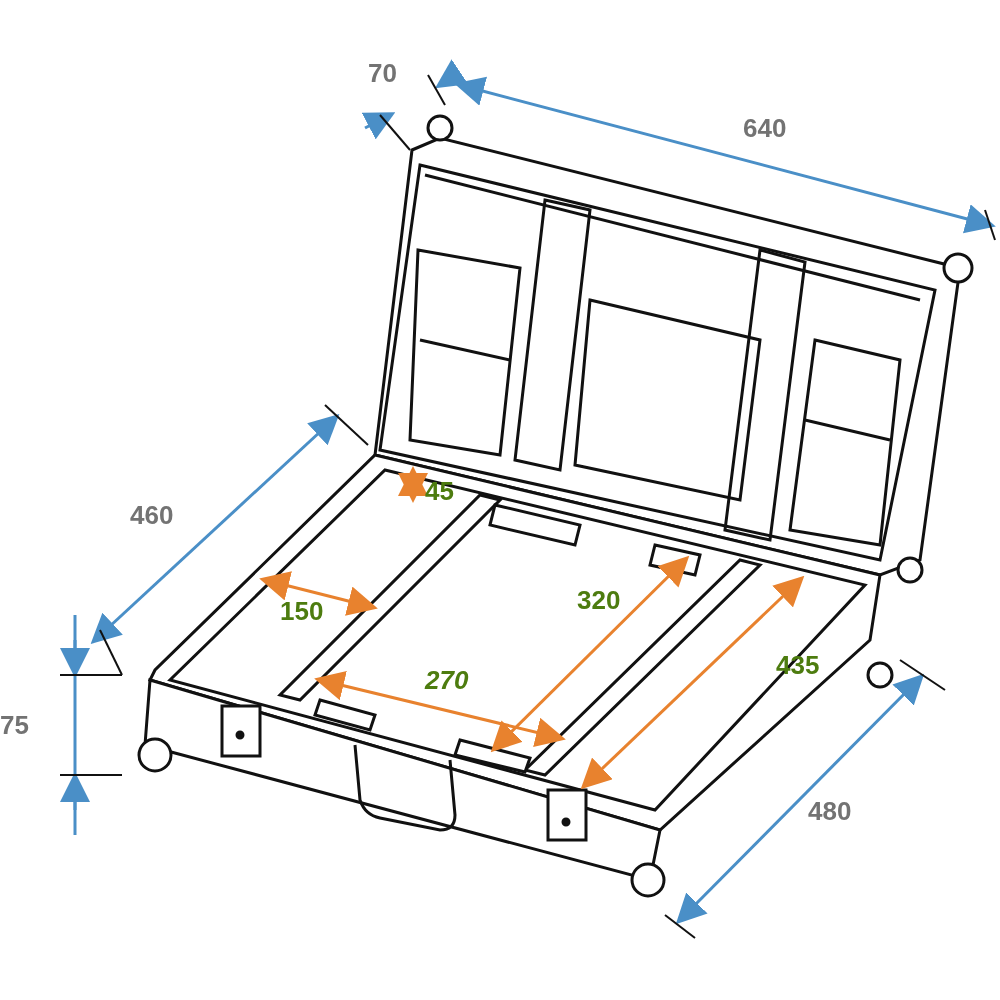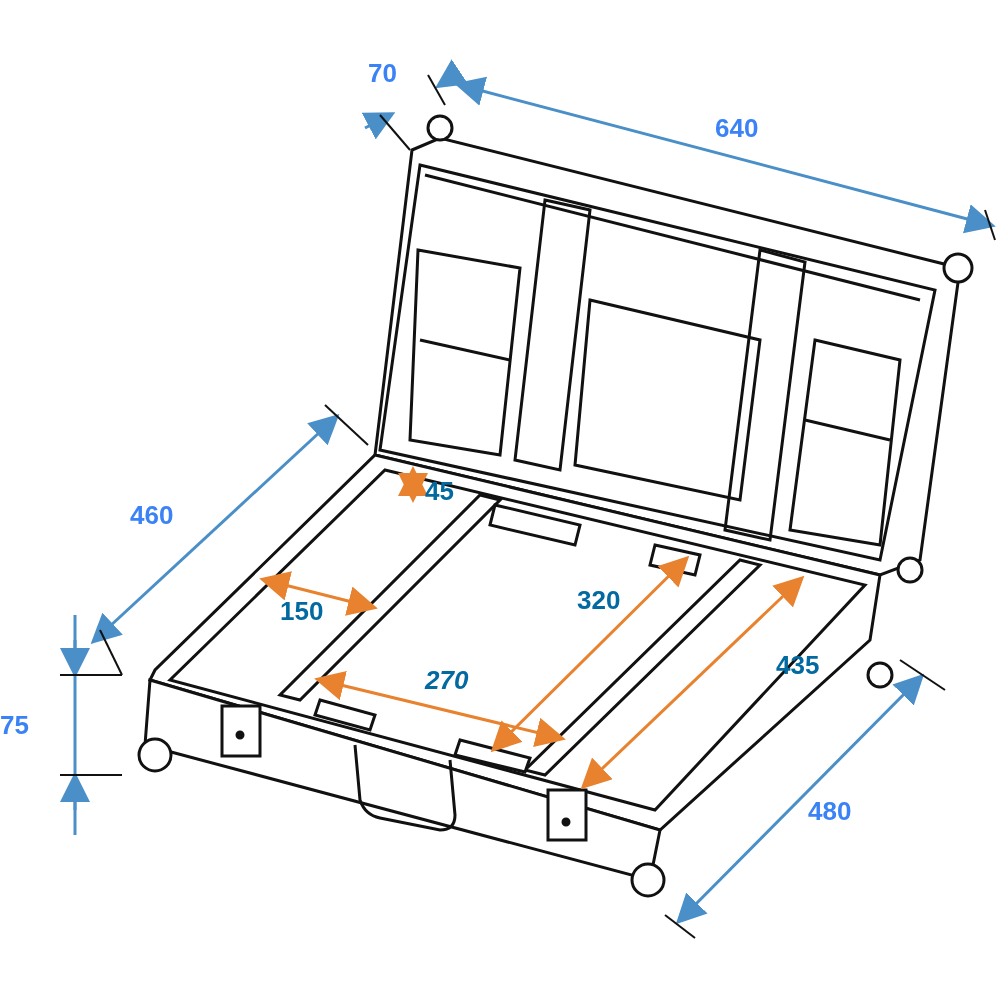--- a/index.html
+++ b/index.html
@@ -1,20 +1,20 @@
 <!DOCTYPE html>
 <html><head>
 <meta charset="utf-8">
 <style>
   html, body { margin:0; padding:0; background:#ffffff; }
   body { width:1000px; height:1000px; position:relative; overflow:hidden; font-family:"Liberation Sans", sans-serif; }
   svg { position:absolute; left:0; top:0; }
   .lbl { position:absolute; font-weight:bold; font-size:26px; font-family:"Liberation Sans", sans-serif; line-height:1; }
-  .blue { color:#3b82f6; }
-  .orange { color:#0369a1; }
+  .blue { color:#737373; }
+  .orange { color:#4d7c0f; }
 </style>
 </head>
 <body>
 
 <svg width="1000" height="1000" viewBox="0 0 1000 1000">
   <defs>
     <marker id="ab" markerWidth="10" markerHeight="10" refX="8" refY="5" orient="auto-start-reverse">
       <path d="M0,0 L10,5 L0,10 z" fill="#4a8fc7"></path>
     </marker>
     <marker id="ao" markerWidth="10" markerHeight="10" refX="8" refY="5" orient="auto-start-reverse">
@@ -88,21 +88,21 @@
   <g stroke="#e8822e" stroke-width="3" fill="none">
     <line x1="413" y1="472" x2="413" y2="497" marker-start="url(#ao)" marker-end="url(#ao)"></line>
     <line x1="265" y1="580" x2="372" y2="607" marker-start="url(#ao)" marker-end="url(#ao)"></line>
     <line x1="320" y1="680" x2="560" y2="738" marker-start="url(#ao)" marker-end="url(#ao)"></line>
     <line x1="495" y1="748" x2="685" y2="560" marker-start="url(#ao)" marker-end="url(#ao)"></line>
     <line x1="585" y1="785" x2="800" y2="580" marker-start="url(#ao)" marker-end="url(#ao)"></line>
   </g>
 </svg>
 
 <div class="lbl blue" style="left:368px;top:60px;">70</div>
-<div class="lbl blue" style="left:715px;top:115px;">640</div>
+<div class="lbl blue" style="left:743px;top:115px;">640</div>
 <div class="lbl blue" style="left:130px;top:502px;">460</div>
 <div class="lbl blue" style="left:0px;top:712px;text-align:center;">75</div>
 <div class="lbl blue" style="left:808px;top:798px;">480</div>
 
 <div class="lbl orange" style="left:425px;top:478px;">45</div>
 <div class="lbl orange" style="left:280px;top:598px;">150</div>
 <div class="lbl orange" style="left:577px;top:587px;">320</div>
 <div class="lbl orange" style="left:425px;top:667px;font-style:italic;">270</div>
 <div class="lbl orange" style="left:728px;top:652px;margin-left:48px;">435</div>
 

